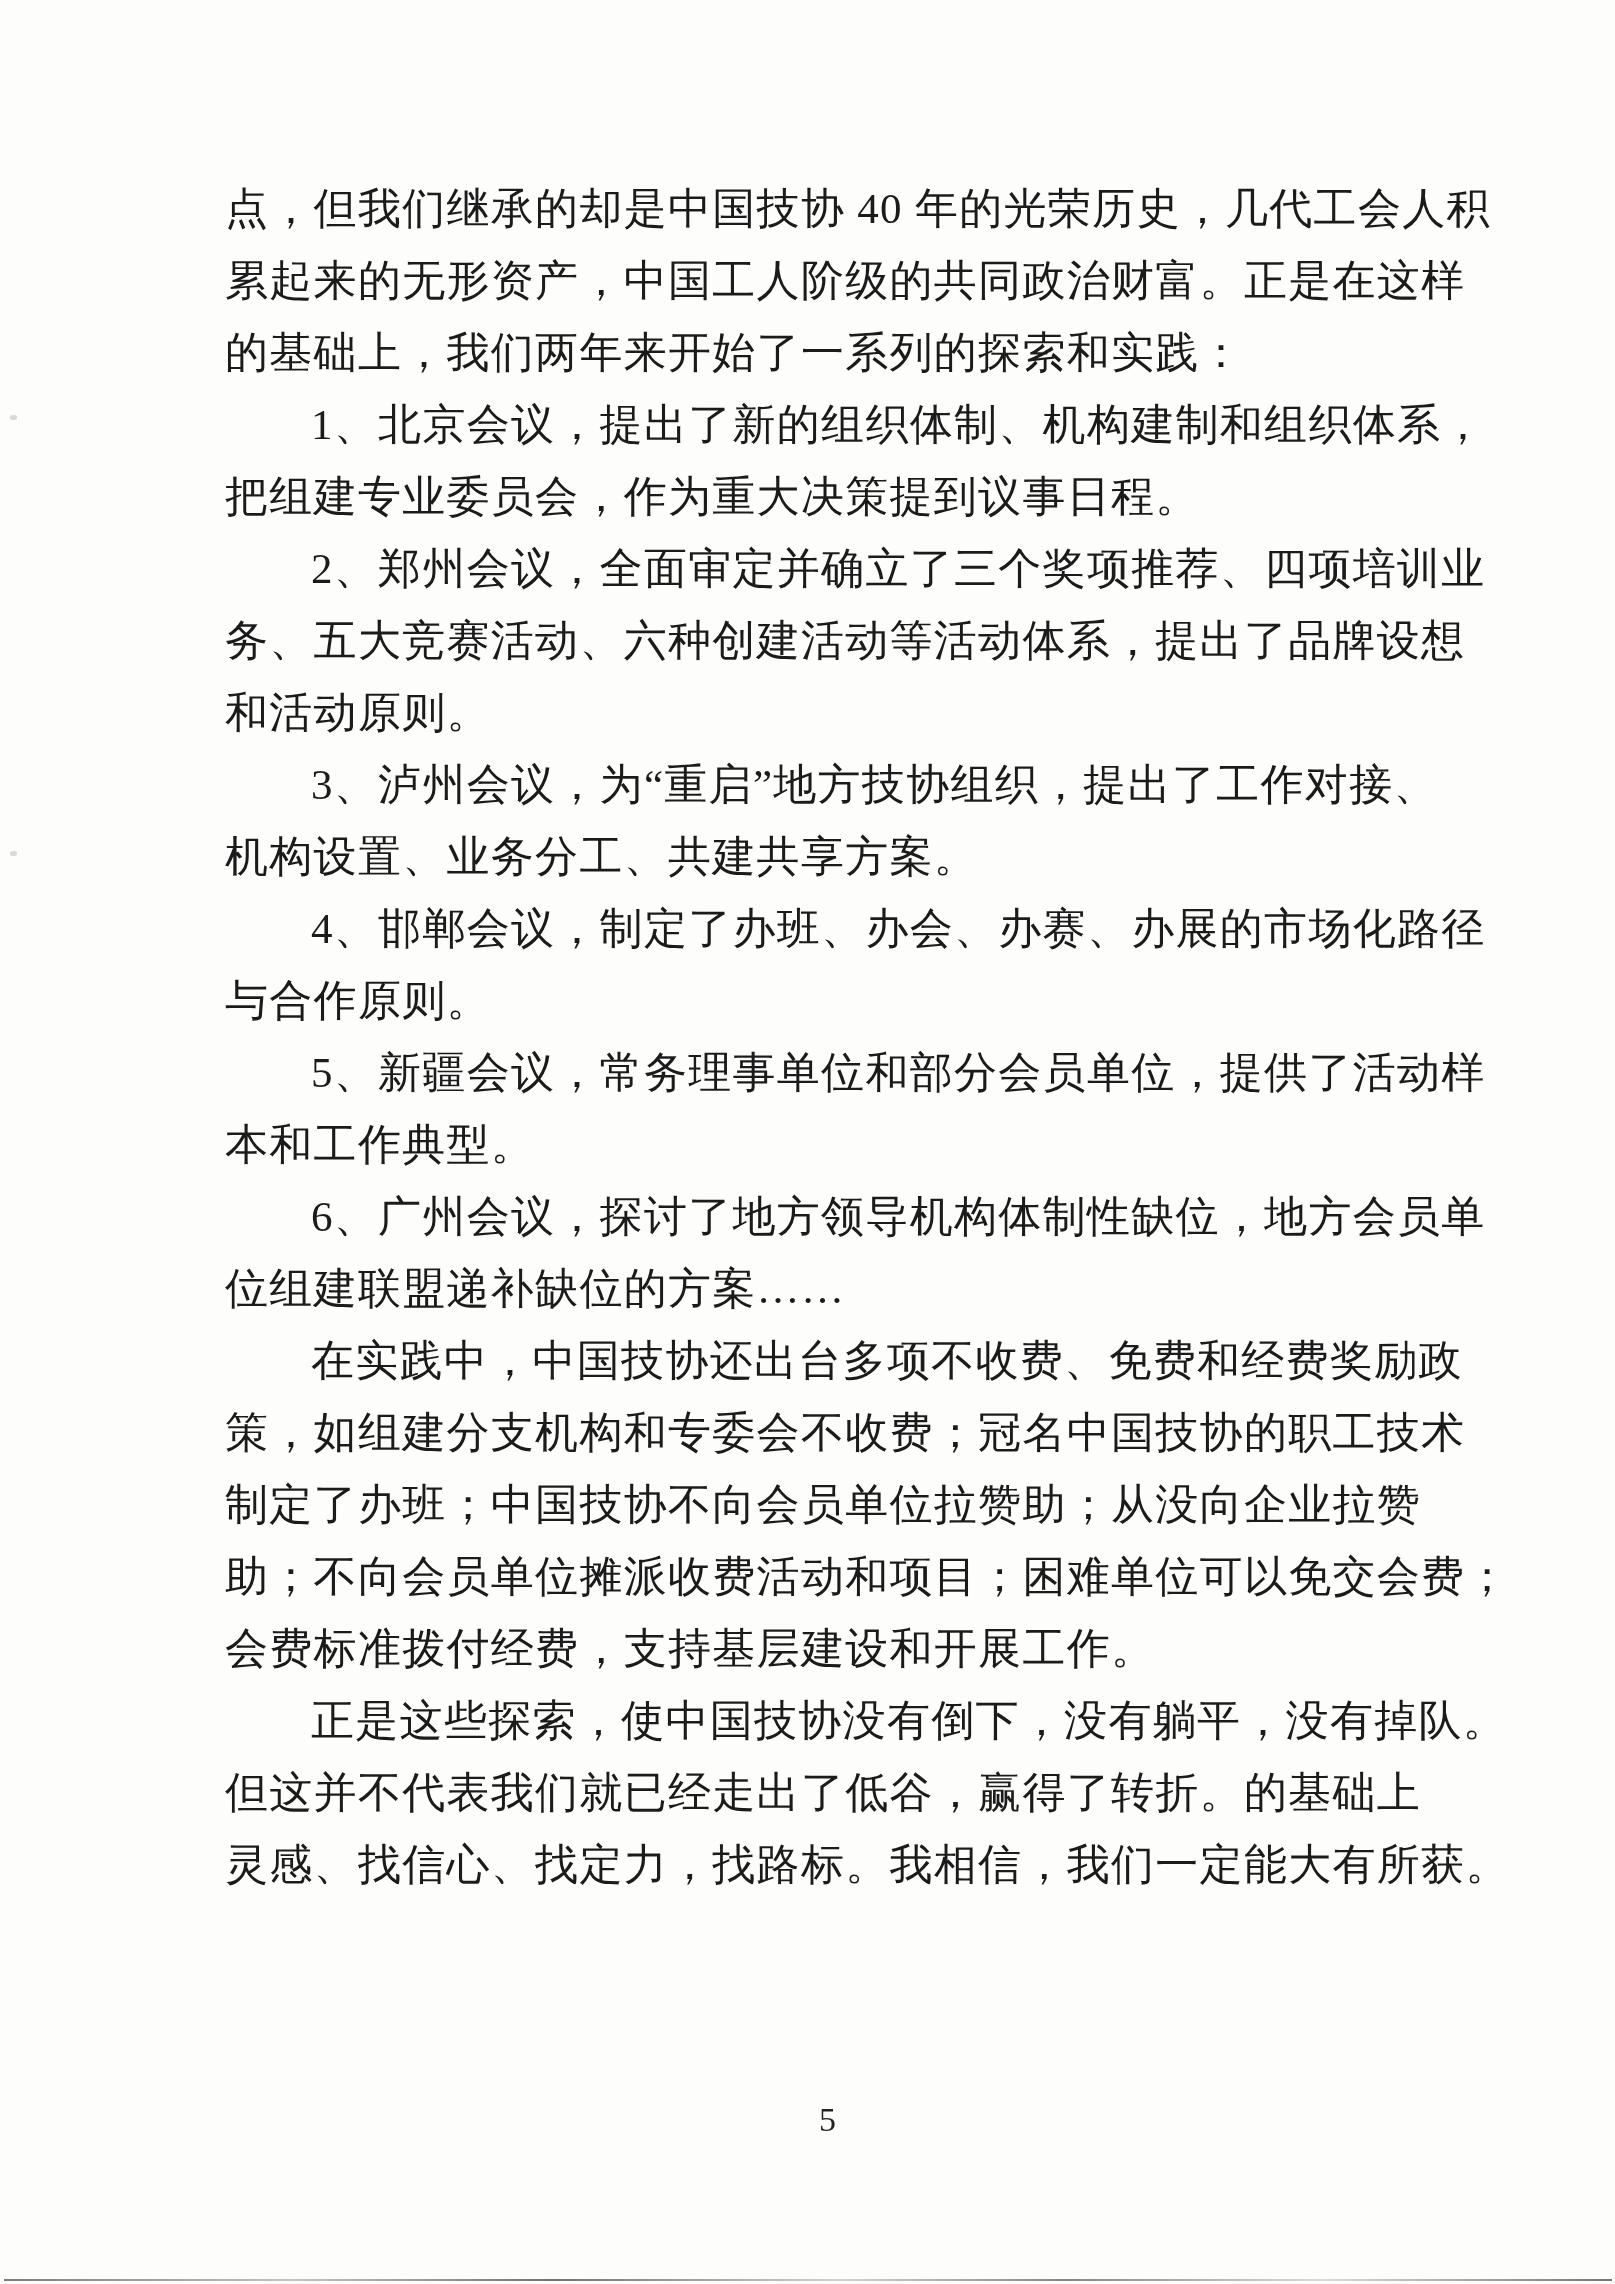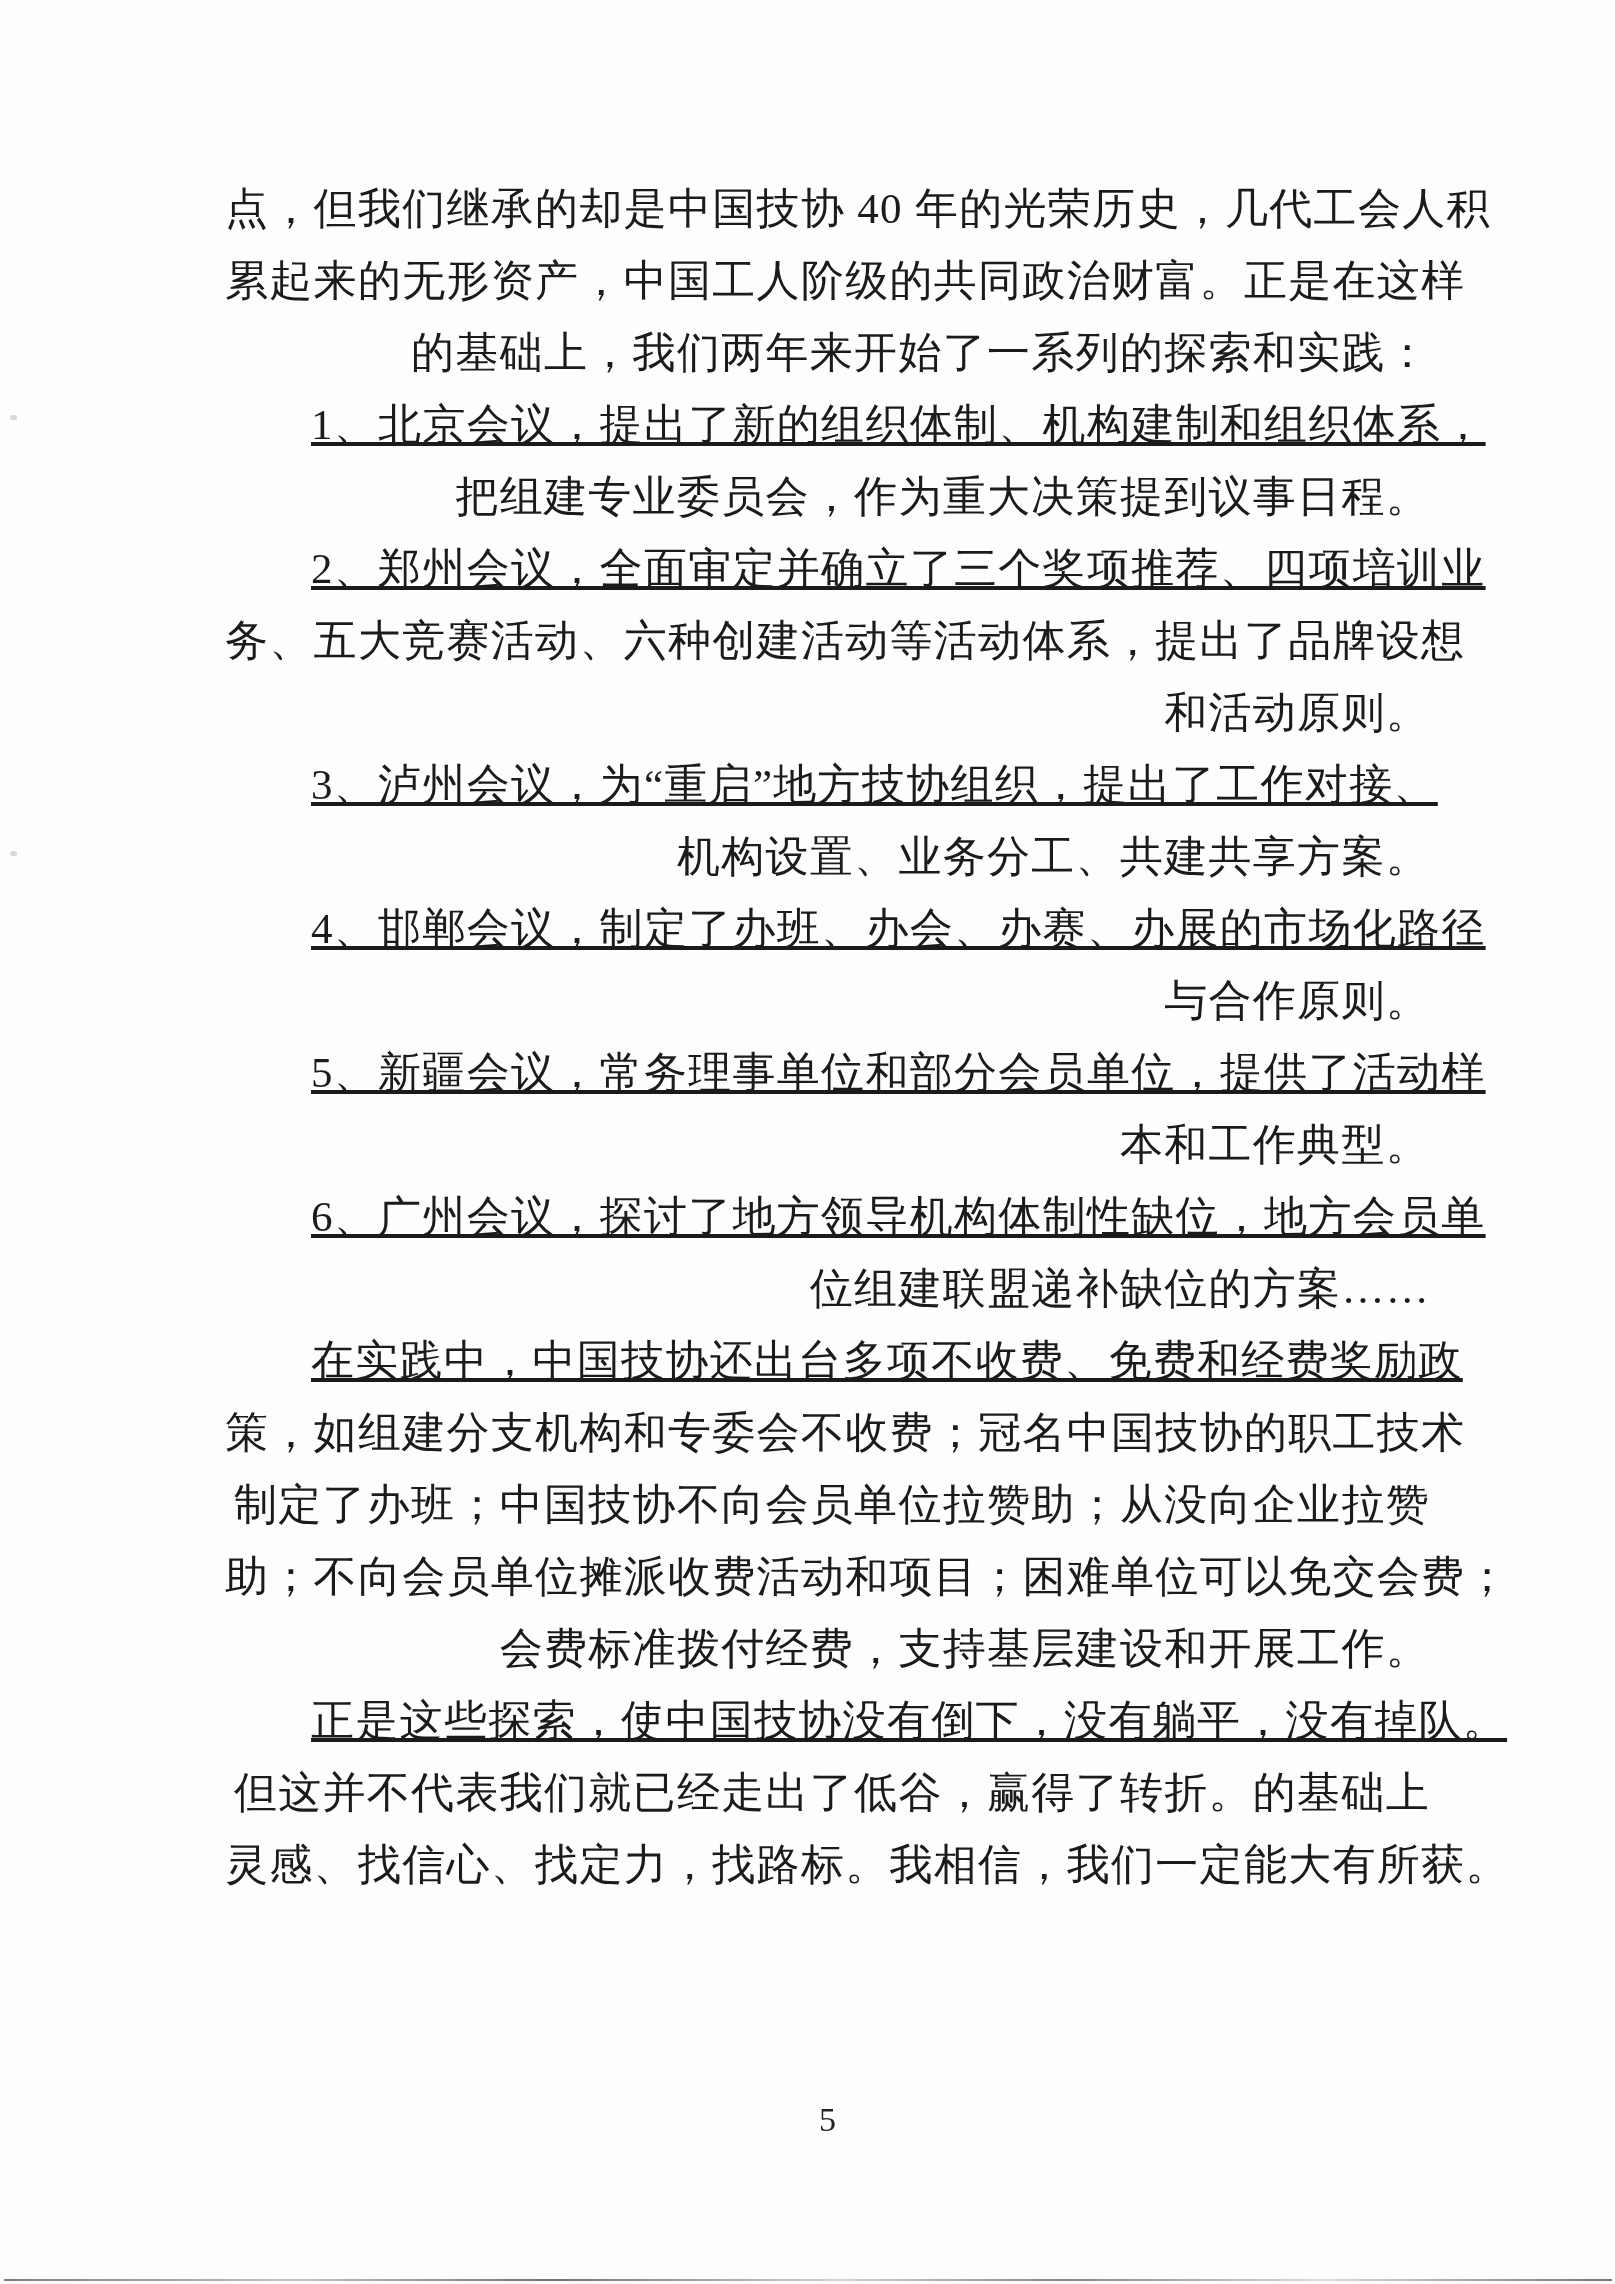--- a/index.html
+++ b/index.html
@@ -15,32 +15,30 @@
     background: #fdfdfc;
     overflow: hidden;
     font-family: "Liberation Serif", "DejaVu Serif", serif;
     color: #1b1b1b;
   }
   .textblock {
     position: absolute;
     left: 225px;
     top: 173px;
     width: 1205px;
-    text-align: right;
   }
   .line {
     margin: 0;
     font-size: 43px;
     line-height: 72px;
     letter-spacing: 1.3px;
     white-space: nowrap;
   }
   .line.indent {
     padding-left: 86px;
-    text-decoration: underline;
   }
   .page-number {
     position: absolute;
     top: 2100px;
     left: 225px;
     width: 1205px;
     text-align: center;
     font-size: 34px;
     line-height: 39px;
     color: #222;

